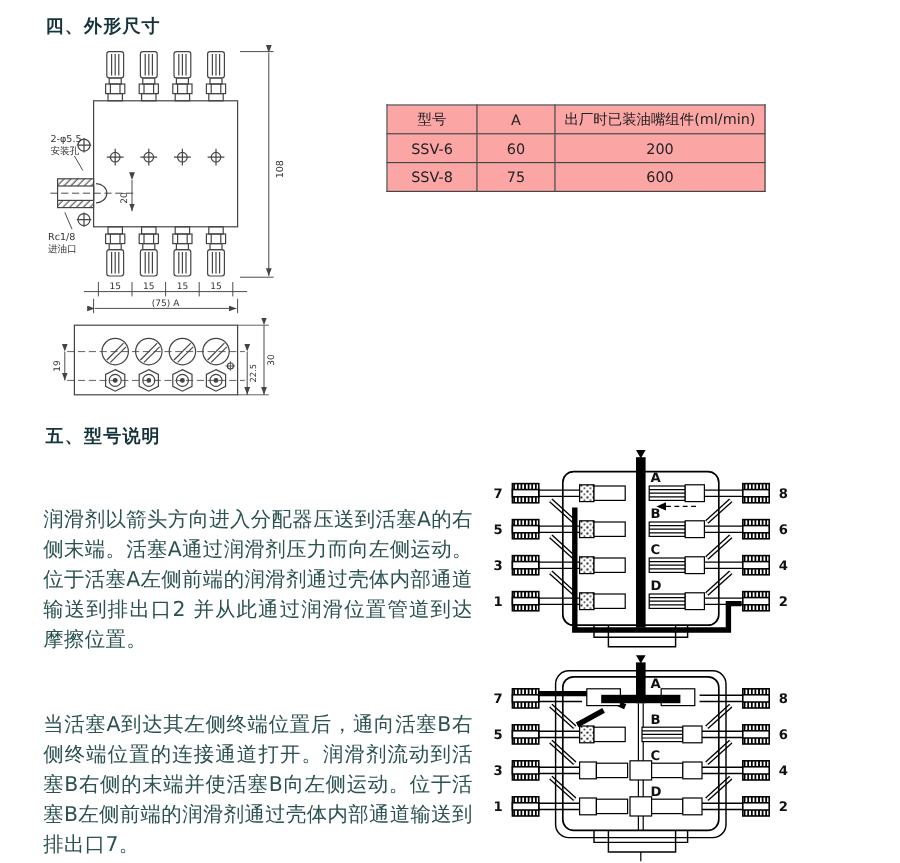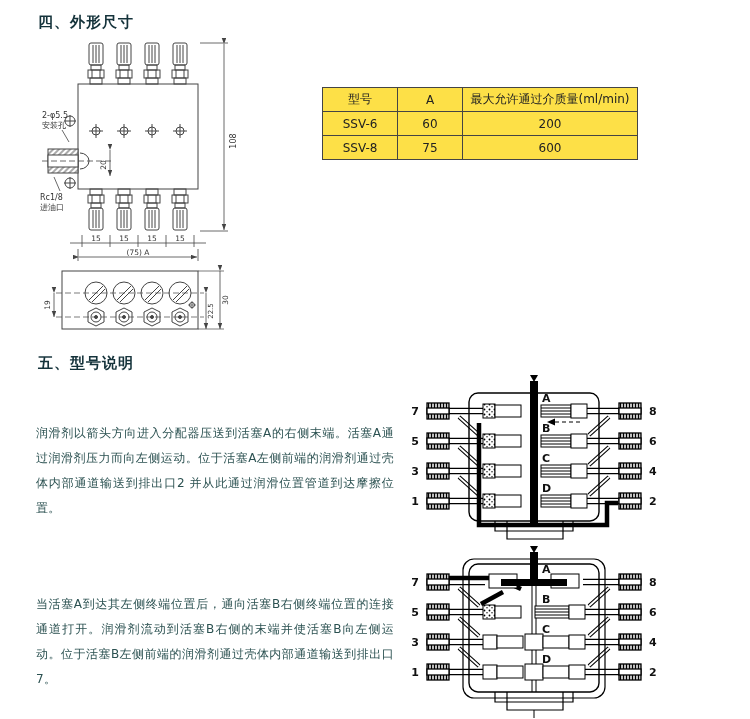--- a/index.html
+++ b/index.html
@@ -1,24 +1,24 @@
 <!DOCTYPE html>
 <html><head>
 <meta charset="utf-8">
 <style>
   html,body{margin:0;padding:0;background:#fff;}
   .page{position:relative;width:750px;height:719px;background:#fff;overflow:hidden;
         font-family:"DejaVu Sans","Liberation Sans",sans-serif;}
   .sec-title{position:absolute;font-size:15px;font-weight:bold;color:#15333b;letter-spacing:1px;}
-  .para{position:absolute;width:358px;font-size:12px;line-height:25px;color:#2b5151;
+  .para{position:absolute;width:358px;font-size:17px;line-height:25px;color:#2b5151;
         text-align:justify;letter-spacing:0.3px;}
   .notes{position:absolute;left:322px;top:224px;font-size:13px;color:#2b5151;line-height:21px;}
   .notes div{white-space:nowrap;}
   table.spec{position:absolute;left:322px;top:87px;border-collapse:collapse;font-size:12px;color:#222;}
-  table.spec td{border:1px solid #444;text-align:center;height:23px;padding:0 4px;background:#fde047;}
+  table.spec td{border:1px solid #444;text-align:center;height:23px;padding:0 4px;background:#fca5a5;}
   td.c1{width:66px;} td.c2{width:56px;} td.c3{width:166px;}
   svg text{font-family:"DejaVu Sans","Liberation Sans",sans-serif;}
   .drw{position:absolute;left:40px;top:31px;}
   .dg1{position:absolute;left:403px;top:373px;}
   .dg2{position:absolute;left:403px;top:544px;}
 </style>
 </head>
 <body>
 
 <div class="page">
@@ -242,21 +242,21 @@
       <text x="173" y="280" transform="rotate(-90 173,280)" text-anchor="middle" font-size="7">22.5</text>
       <text x="188" y="269" transform="rotate(-90 188,269)" text-anchor="middle" font-size="7.5">30</text>
     </g>
   </svg>
 
   <table class="spec">
     <tbody>
         <tr>
       <td class="c1">型号</td>
       <td class="c2">A</td>
-      <td class="c3">最大允许通过介质量(ml/min)</td>
+      <td class="c3">出厂时已装油嘴组件(ml/min)</td>
     </tr>
     <tr>
       <td>SSV-6</td>
       <td>60</td>
       <td>200</td>
     </tr>
     <tr>
       <td>SSV-8</td>
       <td>75</td>
       <td>600</td>

